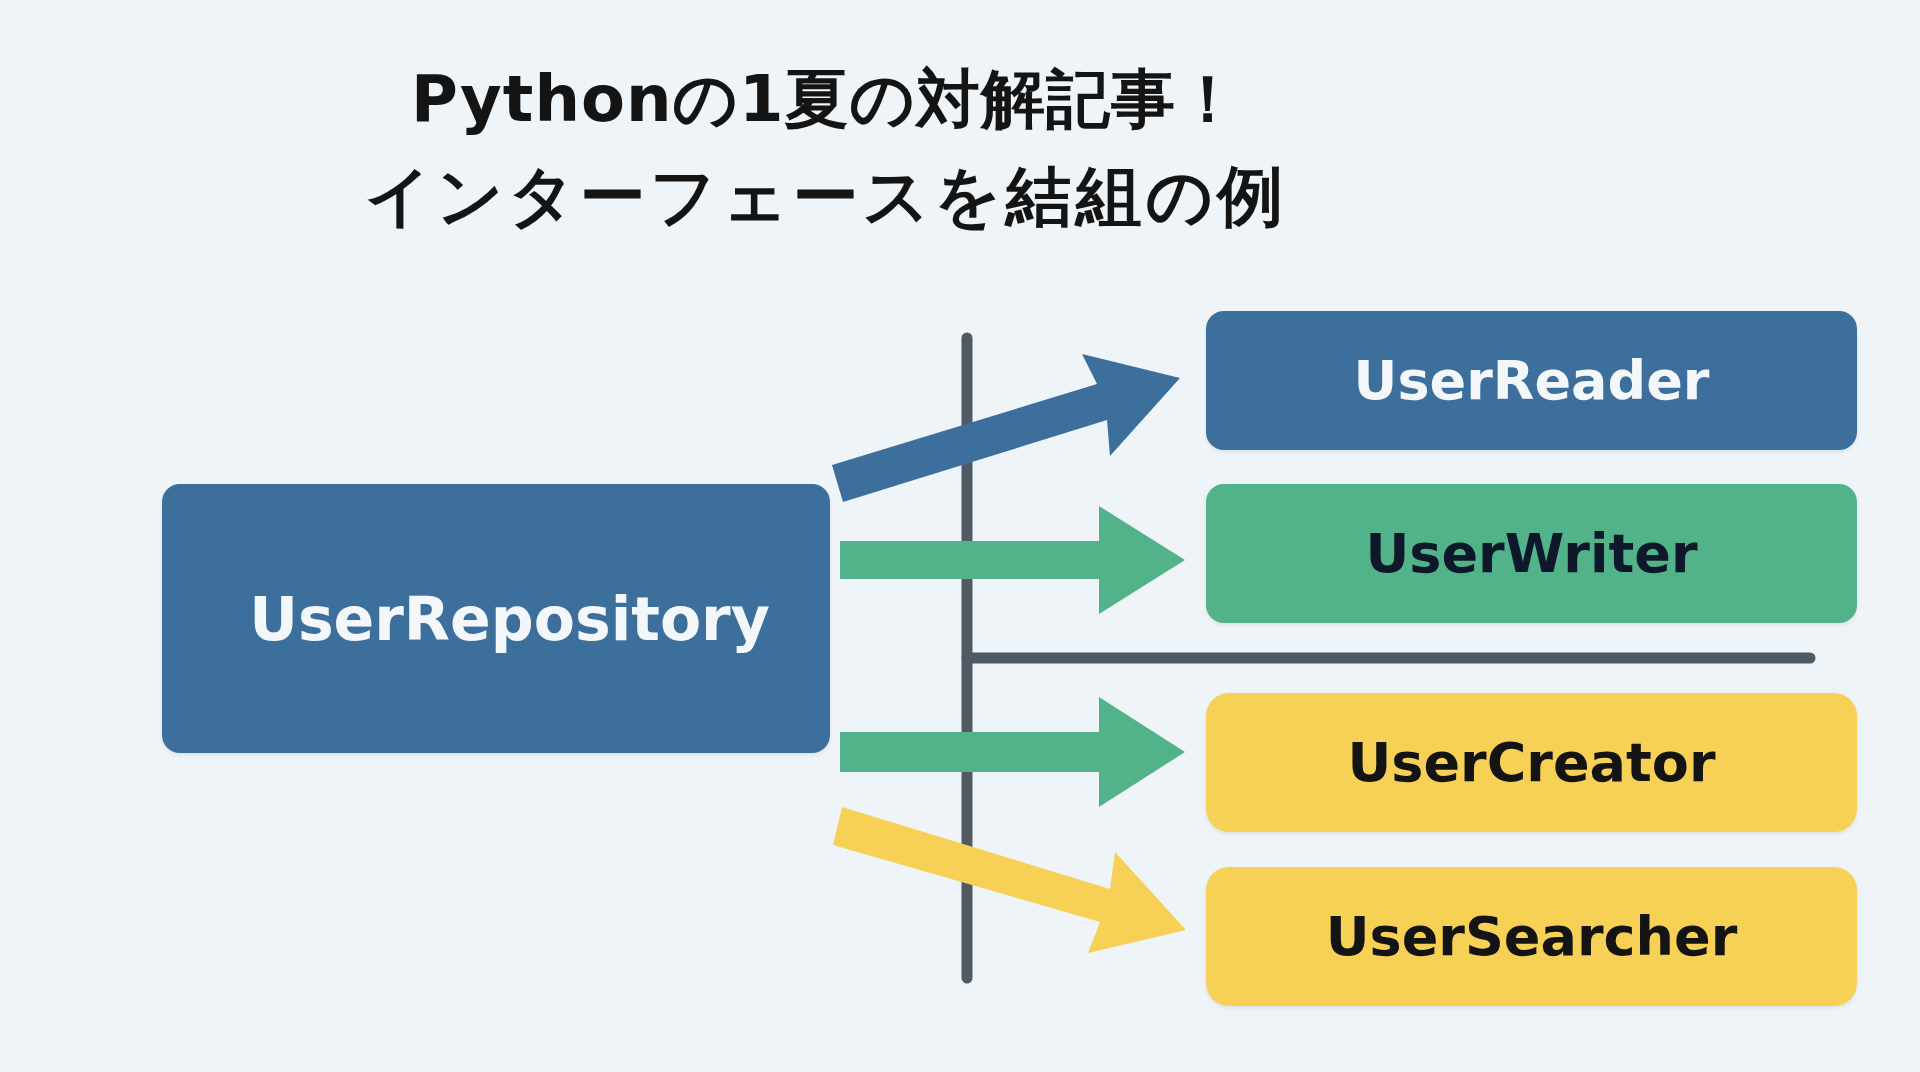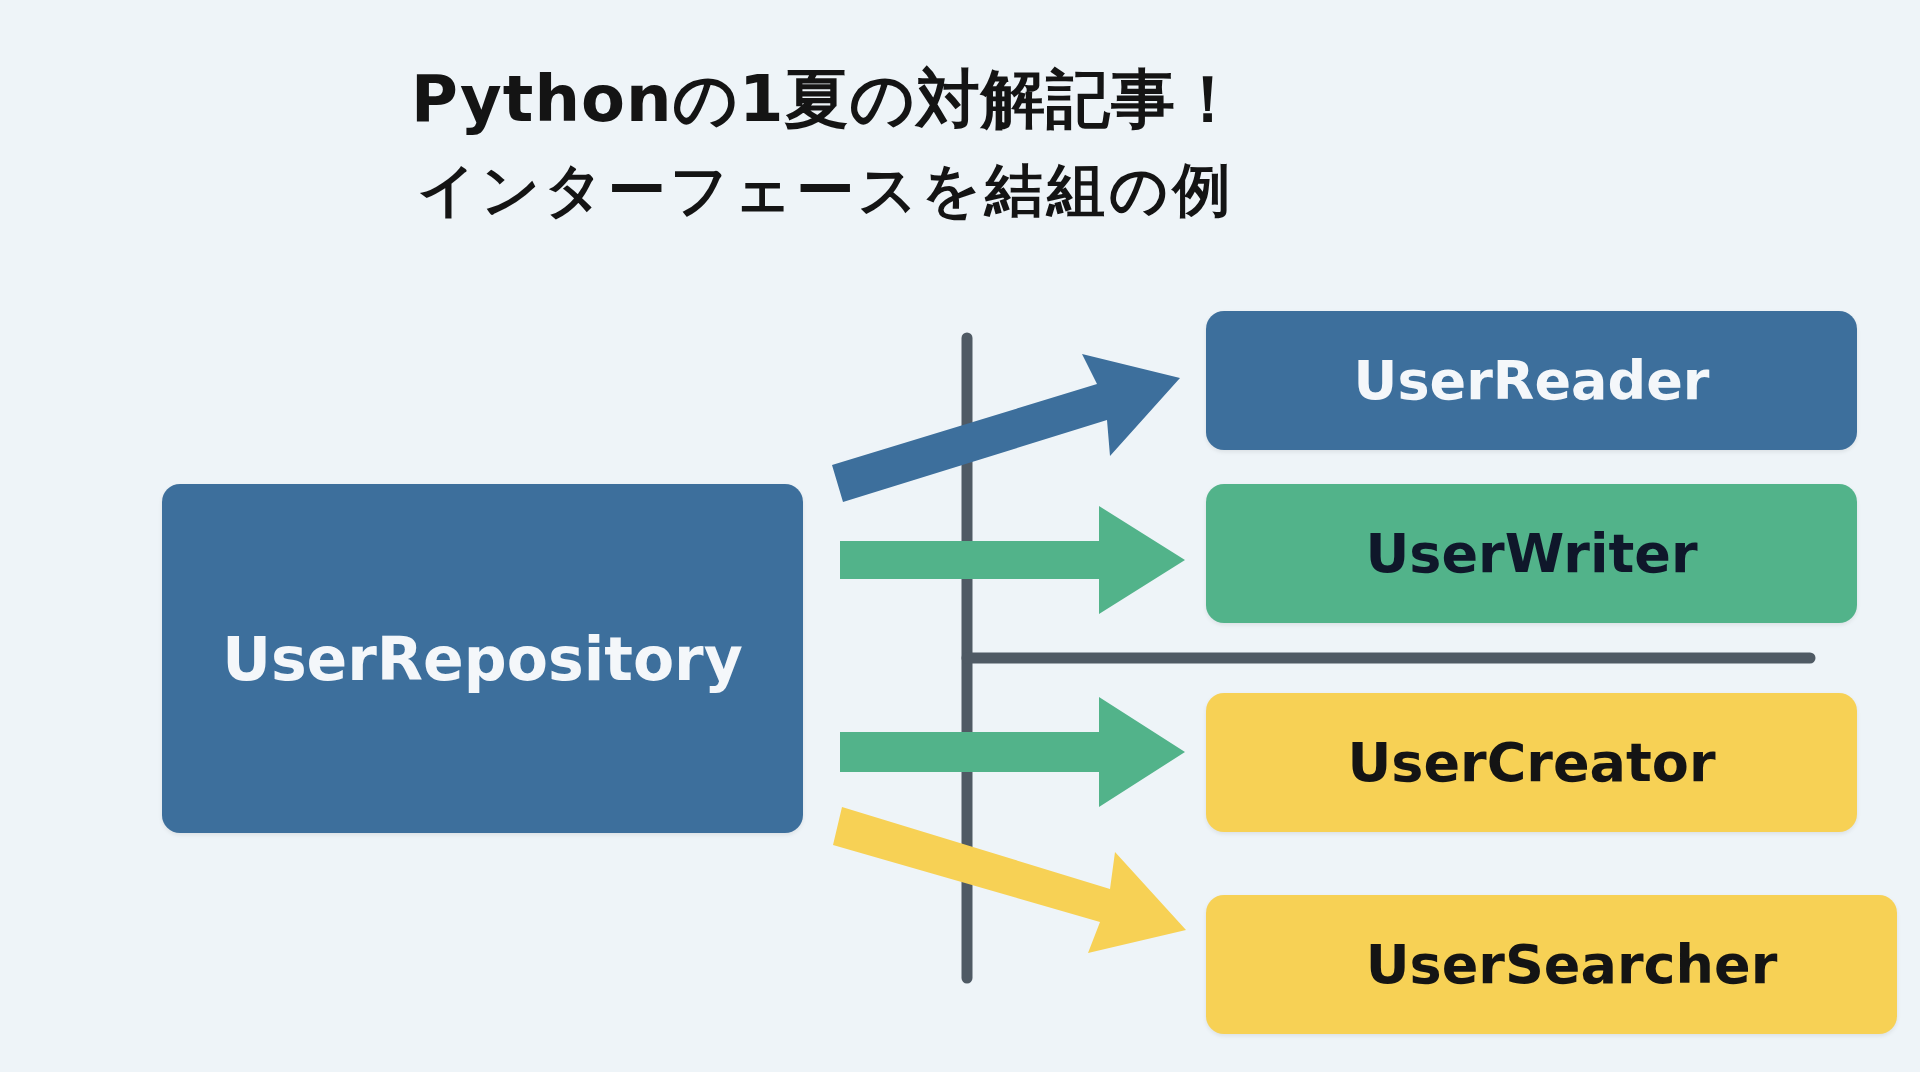--- a/index.html
+++ b/index.html
@@ -7,33 +7,33 @@
     width:1920px; height:1072px; overflow:hidden;
     background:#eef4f8;
     font-family:"DejaVu Sans", sans-serif;
     position:relative;
   }
   .title {
     position:absolute; left:0; width:1652px; text-align:center;
     color:#141414; font-weight:bold; white-space:nowrap;
   }
   .title.l1 { top:56px; font-size:64px; letter-spacing:1px; }
-  .title.l2 { top:152px; font-size:58px; letter-spacing:4px; }
+  .title.l2 { top:152px; font-size:66px; letter-spacing:4px; }
   .box {
     position:absolute; border-radius:18px;
     display:flex; align-items:center; justify-content:center;
     font-family:"DejaVu Sans", sans-serif; font-weight:bold;
     box-shadow:0 2px 4px rgba(0,0,0,0.08);
   }
   .box span { white-space:nowrap; }
-  .repo { left:162px; top:484px; width:641px; height:349px; background:#3d6f9c; color:#f4f7fa; font-size:60px; }
+  .repo { left:162px; top:484px; width:641px; height:269px; background:#3d6f9c; color:#f4f7fa; font-size:60px;padding-left:27px; }
   .iface { left:1206px; width:651px; height:139px; font-size:54px; }
   .blue { background:#3d6f9c; color:#f4f7fa; }
   .green { background:#52b38a; color:#0f172a; }
-  .yellow { background:#f7d155; color:#141414; }
+  .yellow { background:#f7d155; color:#141414;border-radius:23px; }
   svg.overlay { position:absolute; left:0; top:0; width:1920px; height:1072px; pointer-events:none; }
 </style>
 </head>
 <body>
 
 <div class="title l1">Pythonの1夏の対解記事！</div>
 <div class="title l2">インターフェースを結組の例</div>
 
 <svg class="overlay" xmlns="http://www.w3.org/2000/svg">
 
@@ -56,15 +56,15 @@
 
 <div class="box iface blue" style="top:311px;">
   <span>UserReader</span>
 </div>
 <div class="box iface green" style="top:484px;">
   <span>UserWriter</span>
 </div>
 <div class="box iface yellow" style="top:693px;">
   <span>UserCreator</span>
 </div>
-<div class="box iface yellow" style="top:895px;padding-left:40px;">
+<div class="box iface yellow" style="top:867px;">
   <span>UserSearcher</span>
 </div>
 
 </body></html>

